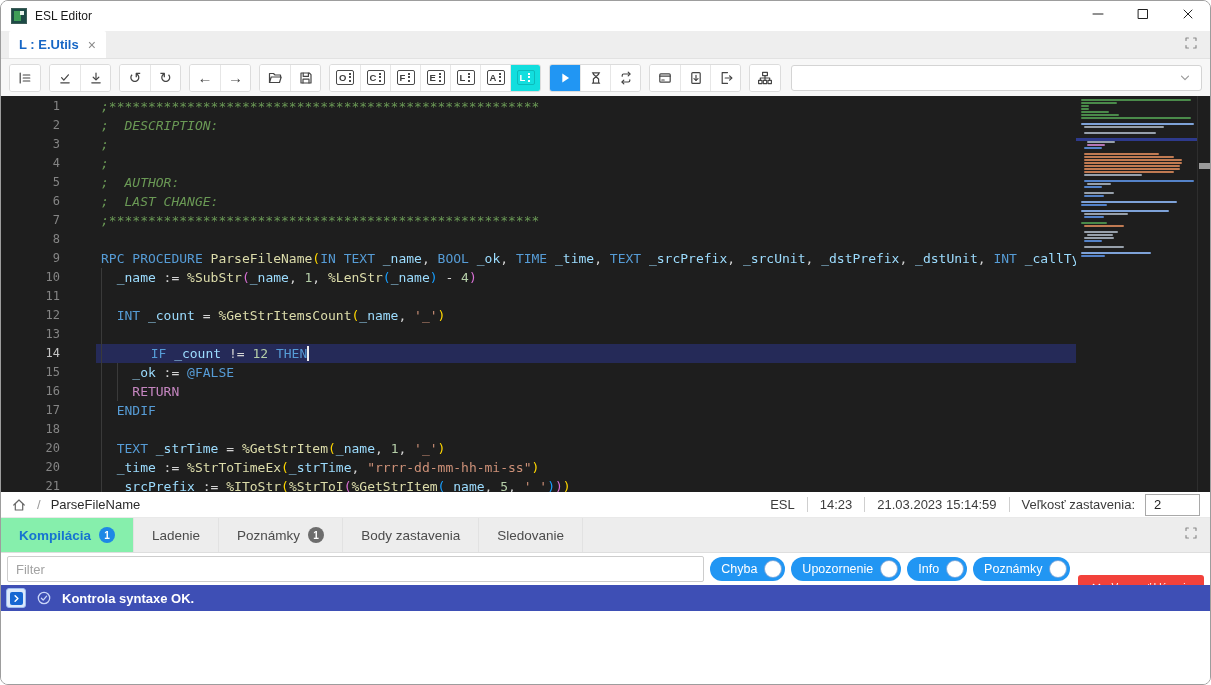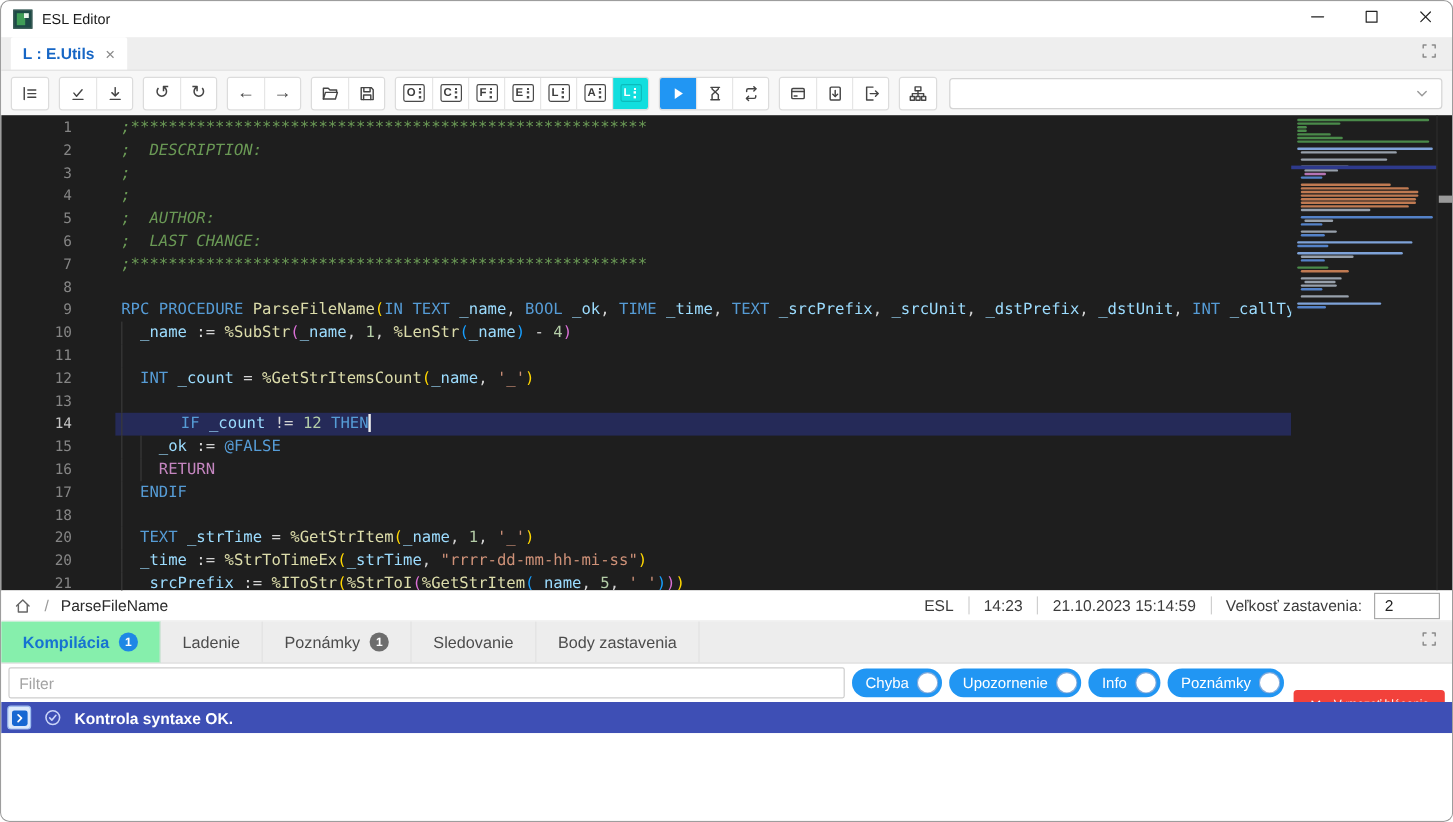--- a/index.html
+++ b/index.html
@@ -442,44 +442,44 @@
           </svg>
         </span>
       <span class="slash">/</span>
       <span class="crumb-name">ParseFileName</span>
     </div>
     <div class="status-right">
       <span>ESL</span>
       <span class="sep"></span>
       <span>14:23</span>
       <span class="sep"></span>
-      <span>21.10.2023 15:14:59</span>
+      <span>21.03.2023 15:14:59</span>
       <span class="sep"></span>
       <span>Veľkosť zastavenia:</span>
       <input class="indent-input" value="2" style="">
     </div>
   </div>
 
   <div class="paneltabs">
     <div class="ptab active">
         <span>Kompilácia</span>
         <span class="badge" style="background: rgb(30, 136, 229);">1</span>
       </div>
       <div class="ptab">
         <span>Ladenie</span>
       </div>
       <div class="ptab">
         <span>Poznámky</span>
         <span class="badge" style="background: rgb(109, 109, 109);">1</span>
       </div>
       <div class="ptab">
+        <span>Body zastavenia</span>
+      </div>
+      <div class="ptab">
         <span>Sledovanie</span>
-      </div>
-      <div class="ptab">
-        <span>Body zastavenia</span>
       </div>
       <span class="panel-expand"><svg width="16" height="16" viewBox="0 0 16 16" fill="none" stroke="currentColor" stroke-width="1.2" stroke-linecap="round" stroke-linejoin="round">
           <path d="M3 5.4V3h2.4M10.6 3H13v2.4M13 10.6V13h-2.4M5.4 13H3v-2.4"></path>
         </svg></span>
   </div>
 
   <div class="filterrow">
     <input class="filter-input" placeholder="Filter" style="">
     <span style="display:flex;gap:6px" id="pills">
         <div class="pill">

